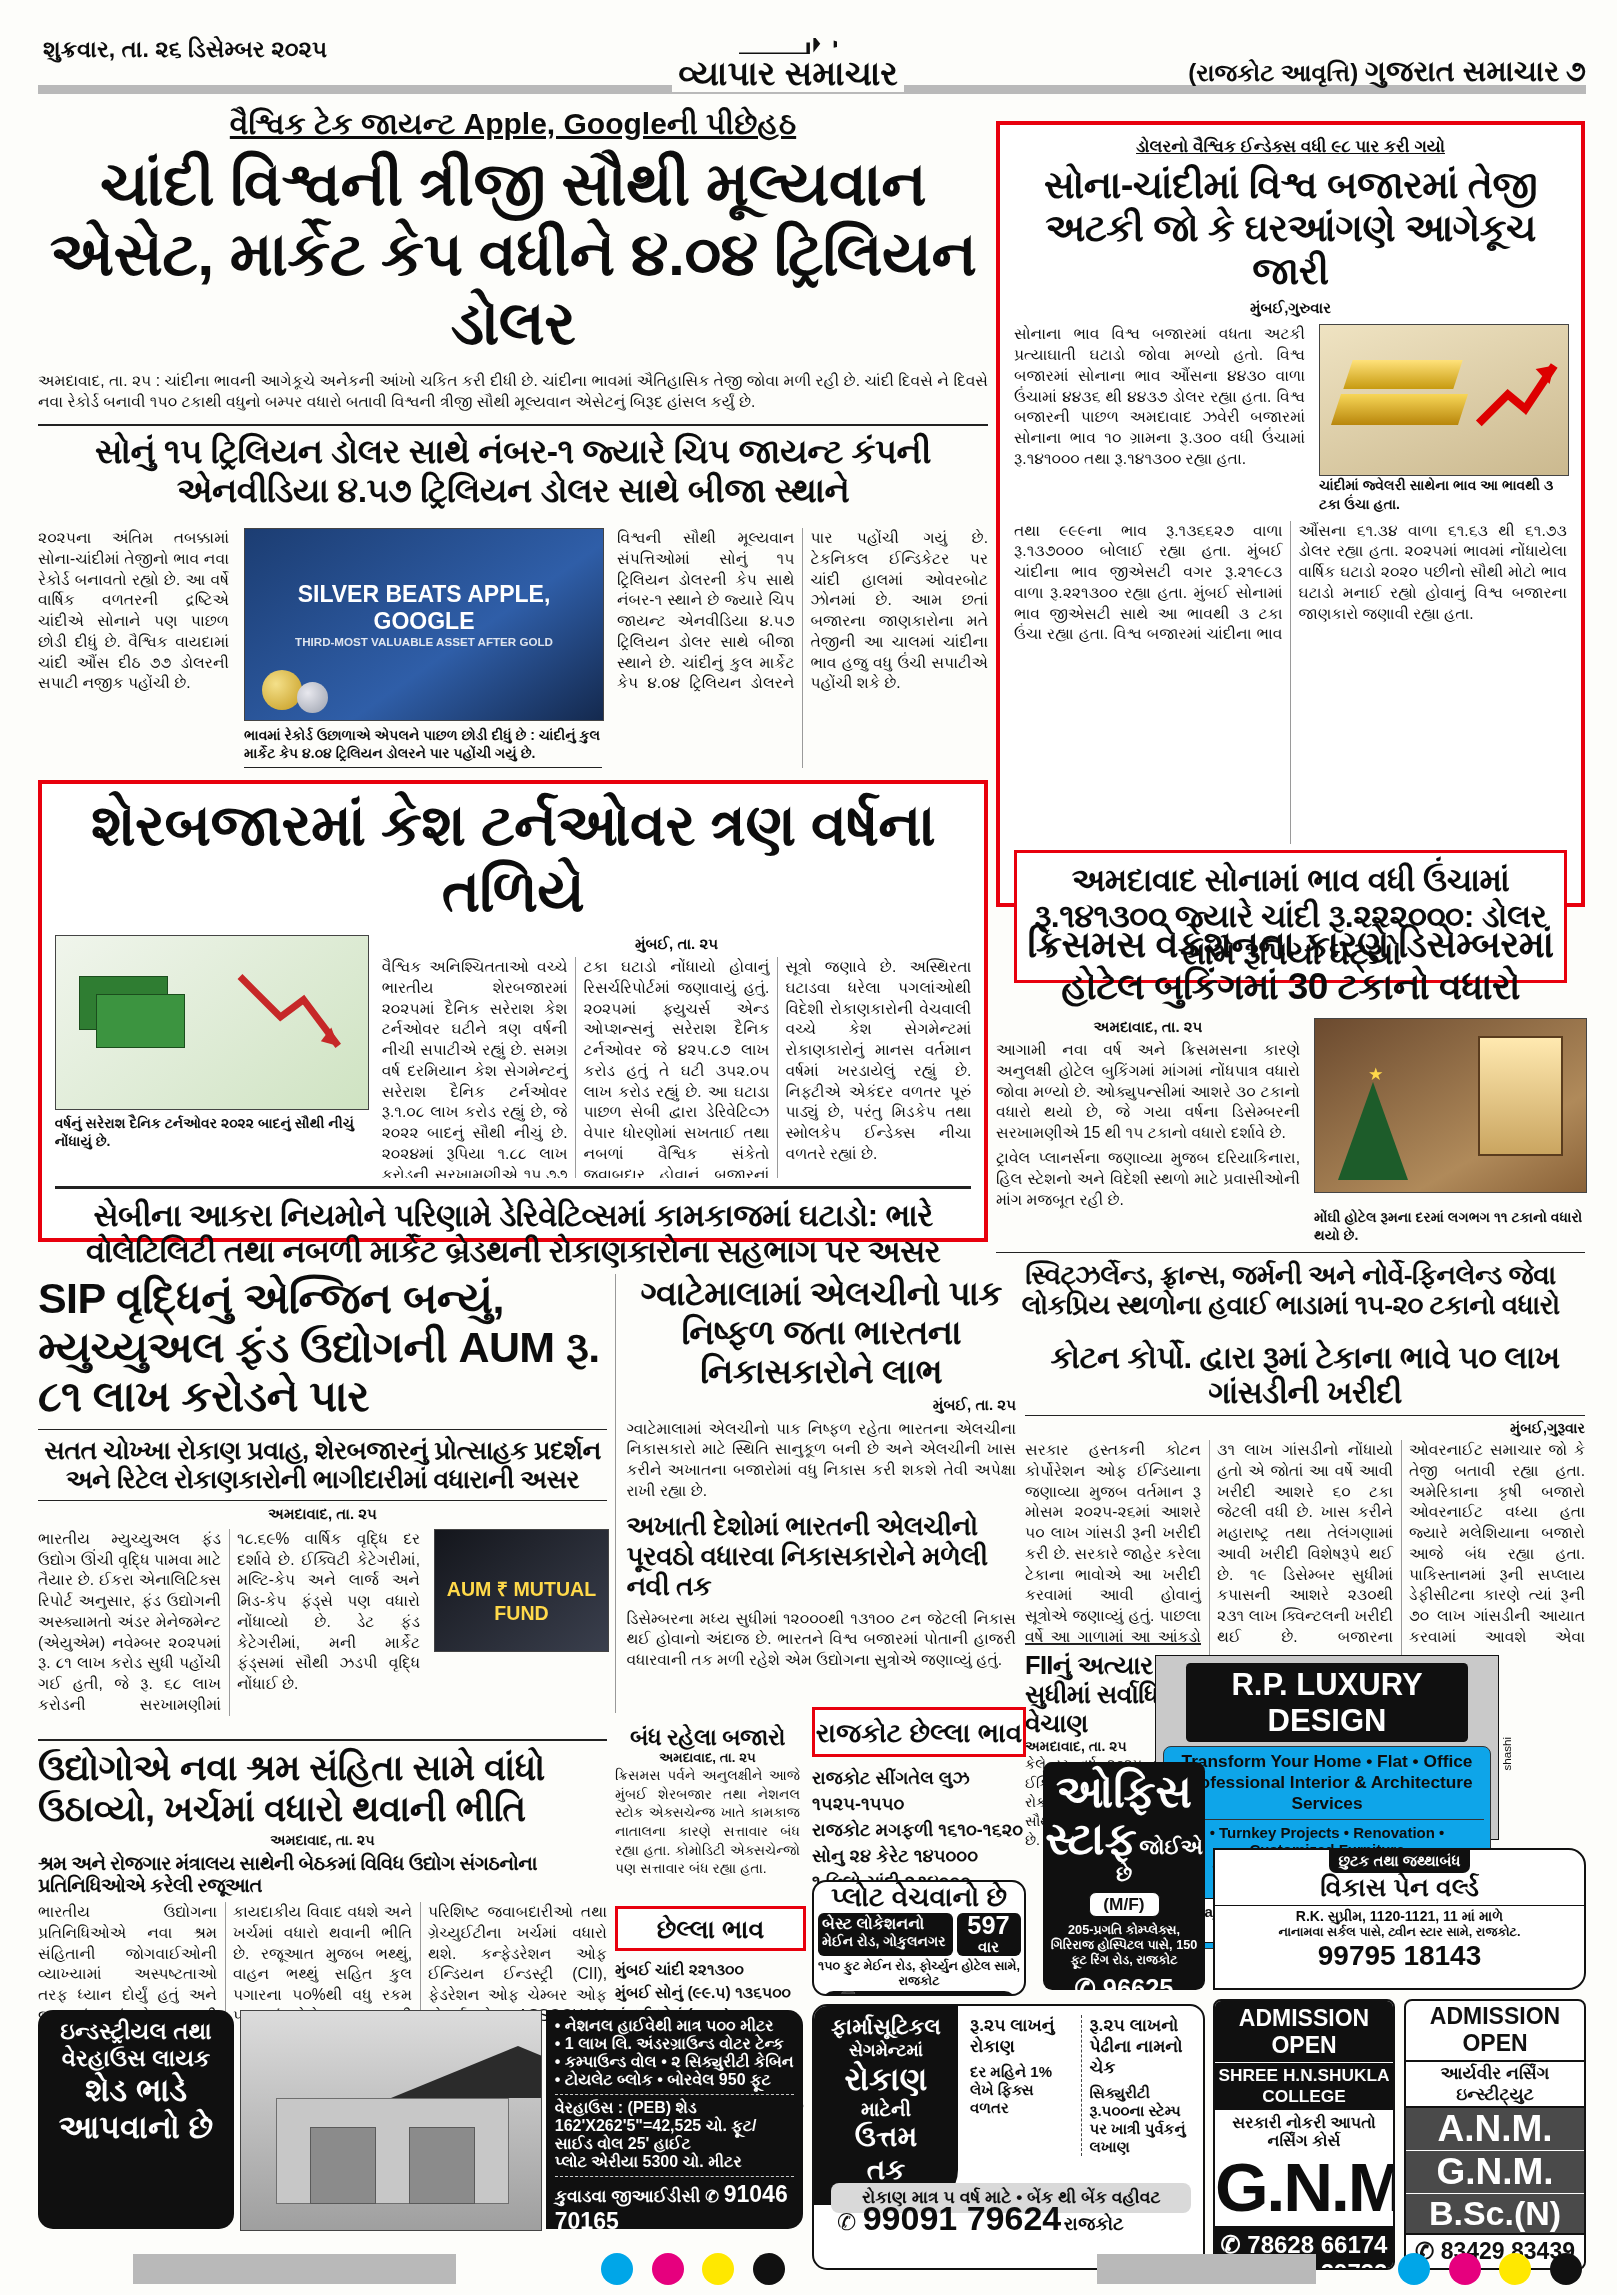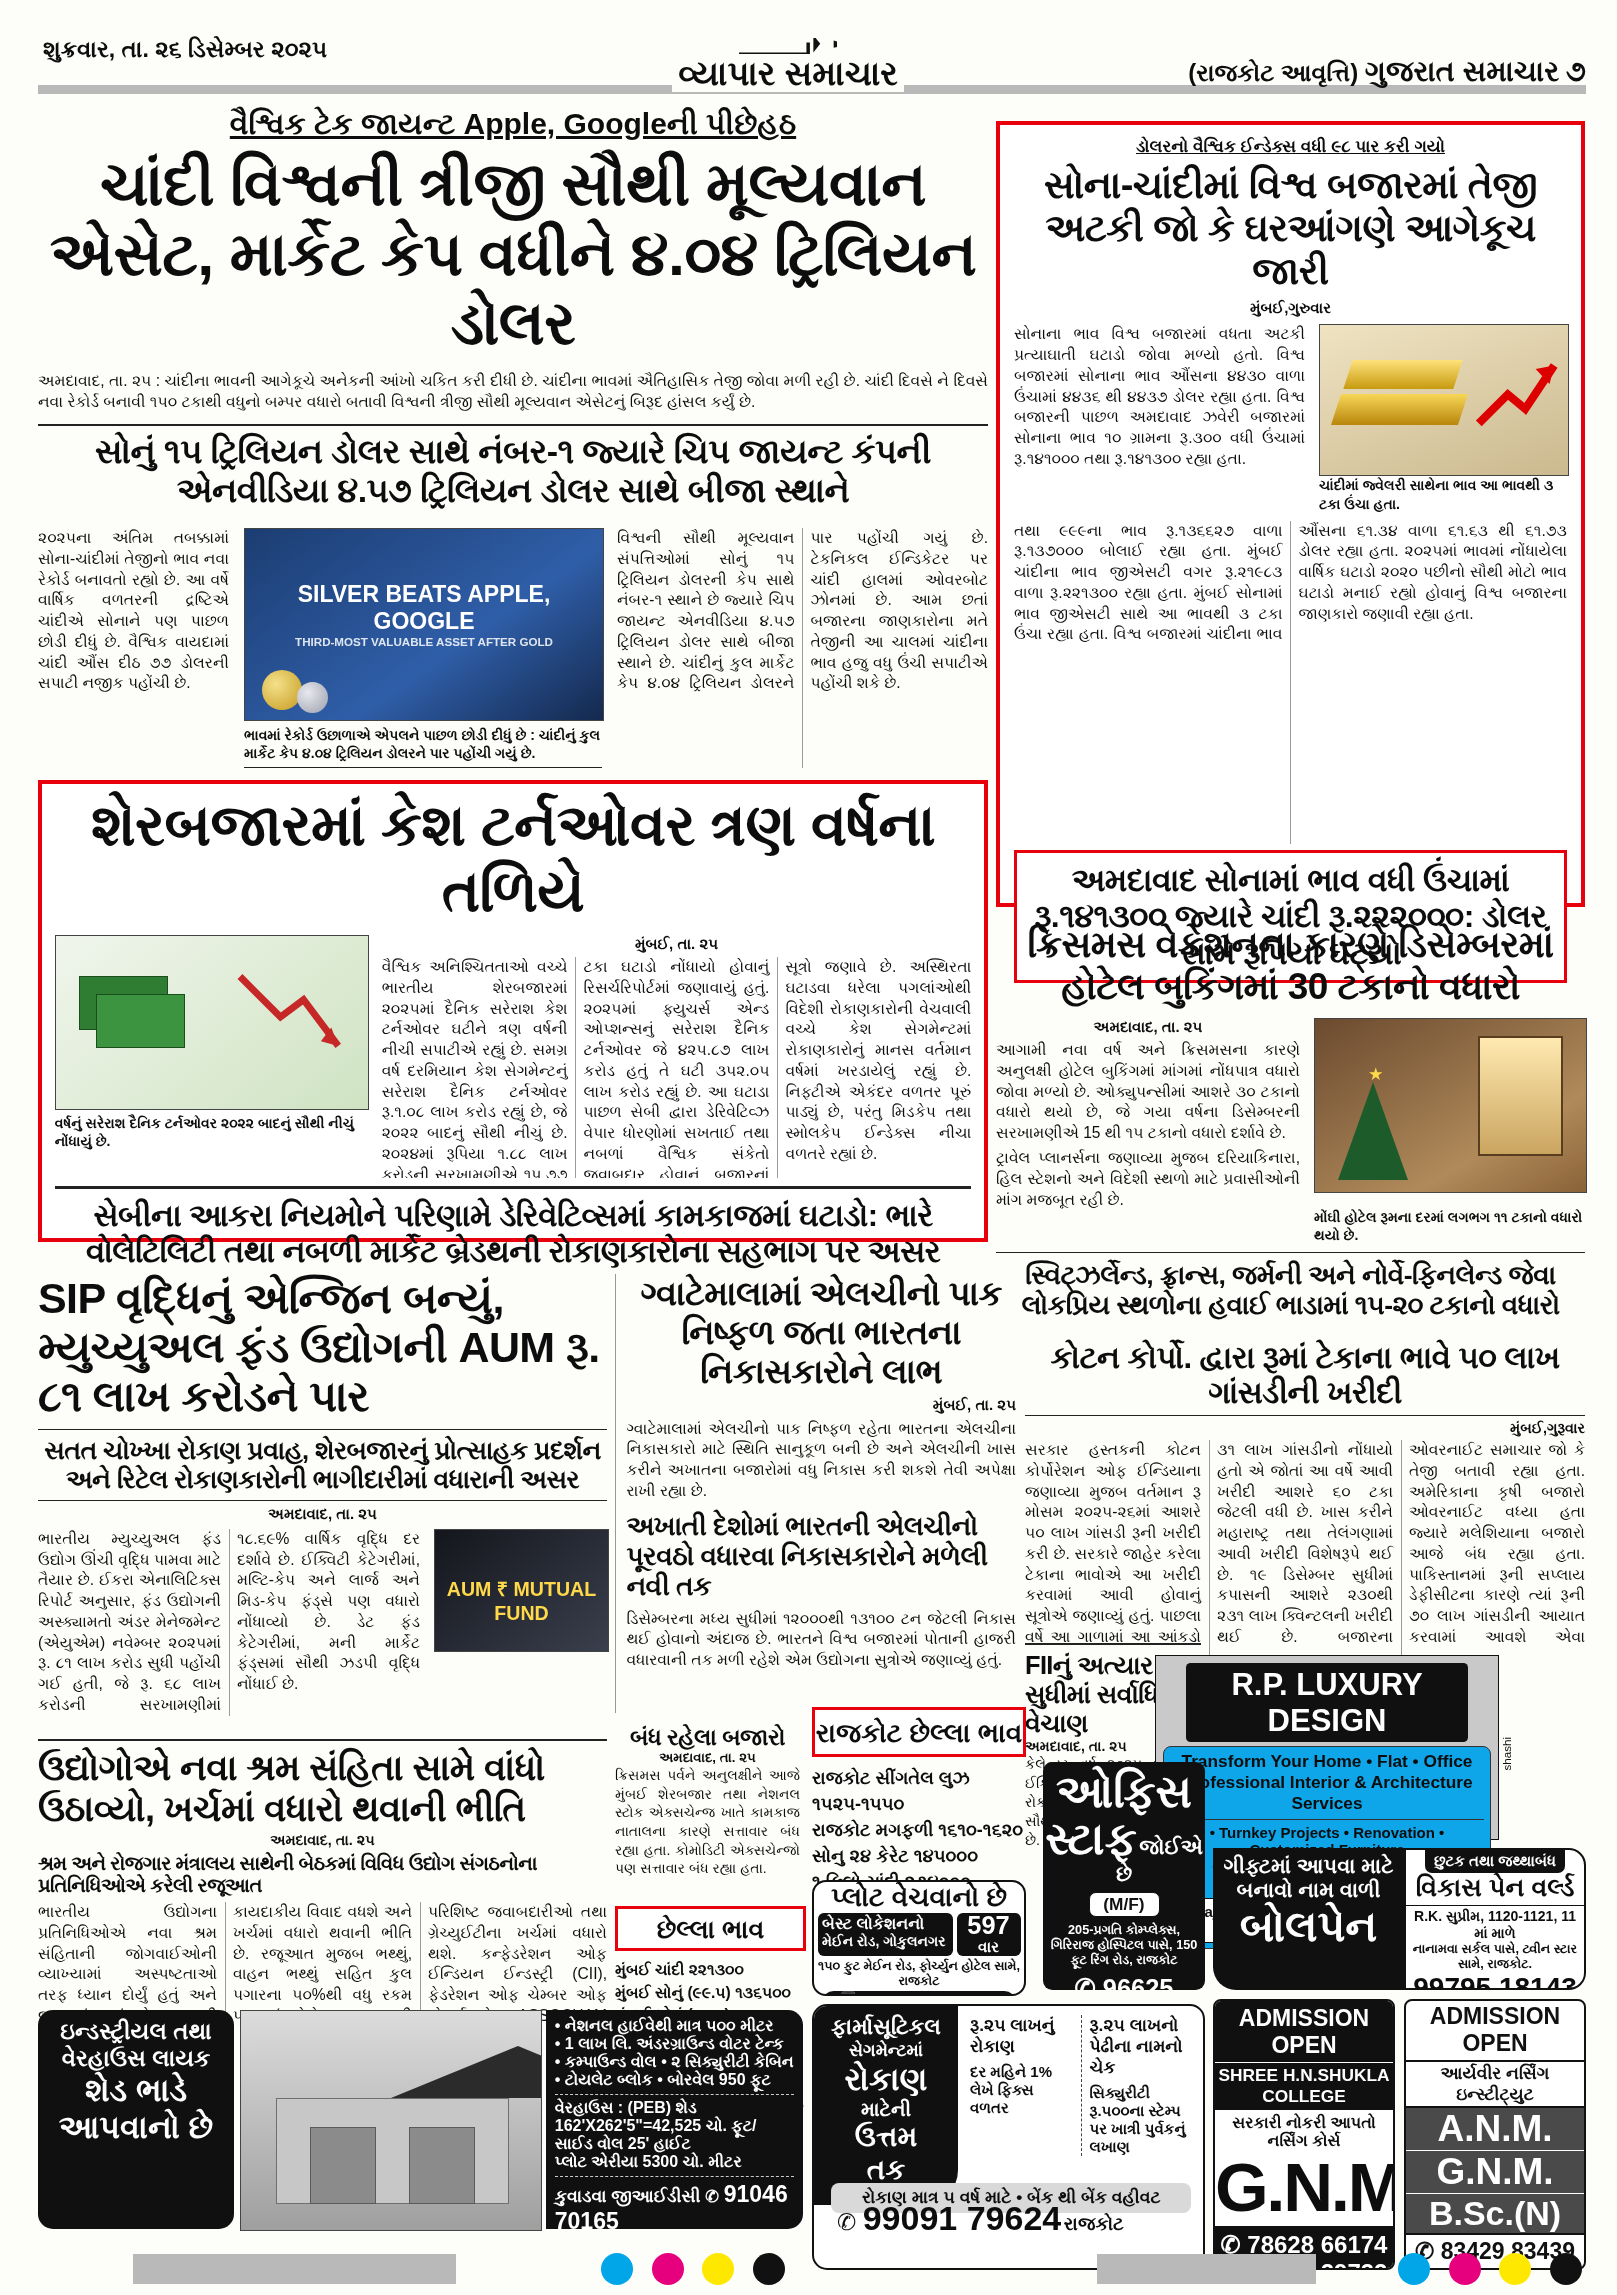--- a/index.html
+++ b/index.html
@@ -210,25 +210,20 @@
       <div style="font-size:15px;font-weight:bold;">• 2D &amp; 3D Design • Residential &amp; Commercial</div>
       <div style="display:flex;gap:5.8px;margin-top:5.8px;justify-content:center;">
         <div class="pill" style="font-size:15px;padding:3.5px 7px;">Rajkot &amp; Nearby Locations</div>
         <div class="pill" style="font-size:16px;padding:3.5px 7px;">Contact : 95106 52759</div>
       </div>
     </div>
     <div style="position:absolute;right:-1.2px;top:81px;font-size:11.6px;transform:rotate(-90deg);transform-origin:right top;">shashi</div>
   </div>
 
   <div class="a" style="left:1213px;top:1848px;width:373px;height:142px;display:flex;">
-    <div class="adblack" style="width:191px;border-radius:0 0 0 23px;text-align:center;padding-top:5.8px;">
-      <div style="font-size:21px;font-weight:bold;">ગીફ્ટમાં આપવા માટે</div>
-      <div style="font-size:21px;font-weight:bold;">બનાવો નામ વાળી</div>
-      <div style="font-size:43px;font-weight:bold;">બોલપેન</div>
-    </div>
     <div style="flex:1;border:2.3px solid #111;border-radius:0 17.3px 17.3px 0;background:#fff;text-align:center;overflow:hidden;">
       <div class="adblack" style="display:inline-block;font-size:15px;font-weight:bold;padding:2.3px 9.2px;border-radius:0 0 7px 7px;">છુટક તથા જથ્થાબંધ</div>
       <div style="font-size:25.4px;font-weight:bold;border-bottom:1.7px solid #111;padding-bottom:2.3px;">વિકાસ પેન વર્લ્ડ</div>
       <div style="font-size:14px;font-weight:bold;margin-top:2.3px;">R.K. સુપ્રીમ, 1120-1121, 11 માં માળે</div>
       <div style="font-size:12.7px;font-weight:bold;">નાનામવા સર્કલ પાસે, ટ્વીન સ્ટાર સામે, રાજકોટ.</div>
       <div class="phone" style="font-size:28px;">99795 18143</div>
     </div>
   </div>
 
   <div class="a" style="left:1213px;top:1999px;width:182px;height:271px;border:2.3px solid #111;border-radius:8px;overflow:hidden;background:#fff;text-align:center;">

